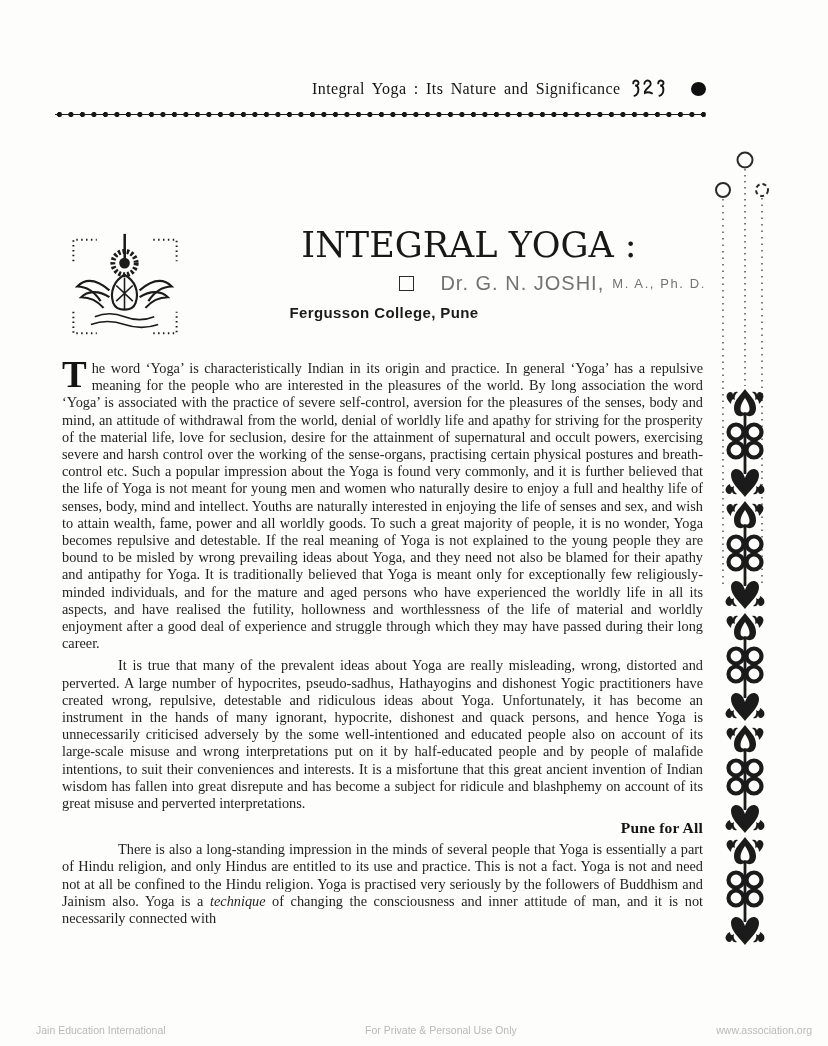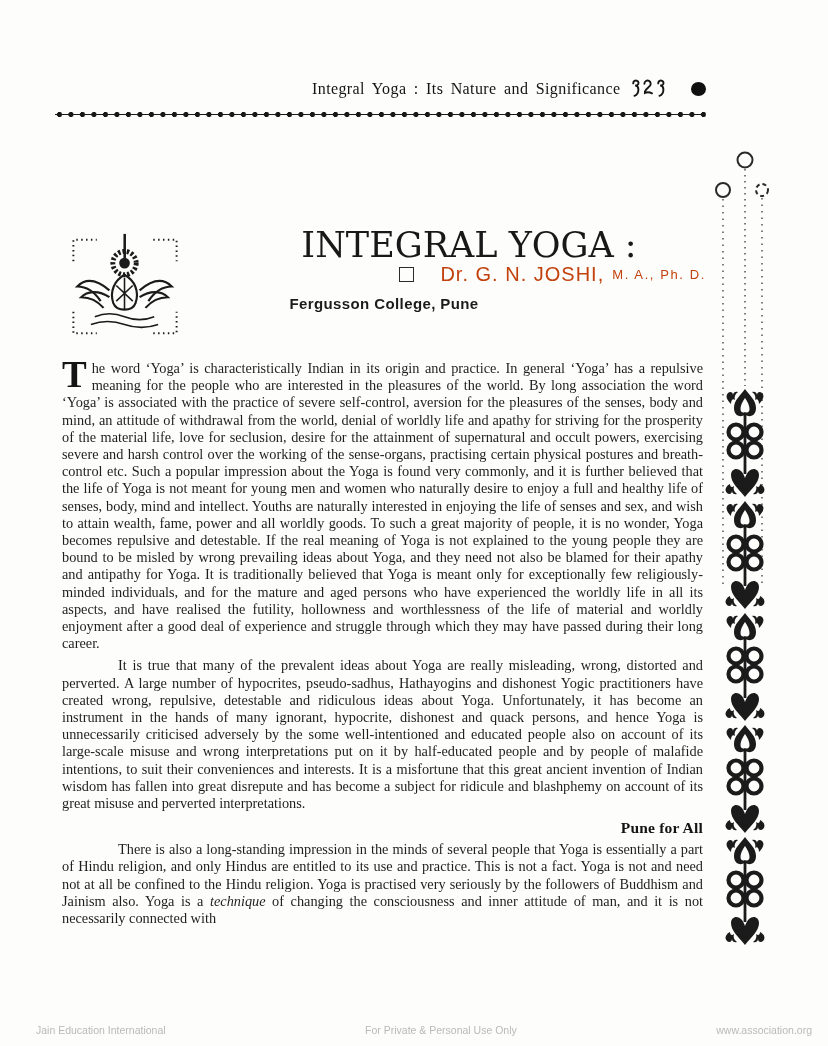--- a/index.html
+++ b/index.html
@@ -18,22 +18,22 @@
     background-size:11.5px 9px;background-repeat:repeat-x;}
   .divider::after{content:"";position:absolute;left:0;right:2px;top:3.6px;height:1.3px;background:#1a1a1a;}
 
   
   .masthead{position:absolute;top:224px;left:62px;width:644px;}
   .emblem{position:absolute;left:2px;top:6px;width:122px;height:112px;}
   .title-line{margin-left:170px;width:474px;text-align:center;white-space:nowrap;
     font-family:"DejaVu Serif", serif;font-size:35px;line-height:1.0;color:#181818;}
   .title-line .squeeze{display:inline-block;transform:scaleX(0.74);transform-origin:50% 50%;}
   .title-line.second{margin-top:1px;}
-  .author-row{display:flex;justify-content:flex-end;align-items:center;
-    font-family:"Liberation Sans", sans-serif;color:#c2410c;}
+  .author-row{margin-top:9px;display:flex;justify-content:flex-end;align-items:center;
+    font-family:"Liberation Sans", sans-serif;color:#737373;}
   .author-box{width:13px;height:13px;border:1.6px solid #2a2a2a;display:inline-block;margin-right:26px;}
   .author-name{font-size:20px;letter-spacing:1px;}
   .author-degrees{font-size:13px;letter-spacing:1.6px;margin-left:8px;}
   .affiliation{margin-top:9px;text-align:center;font-family:"Liberation Sans", sans-serif;
     font-weight:700;font-size:15px;letter-spacing:0.4px;color:#1b1b1b;}
 
   
   .article{position:absolute;top:360px;left:62px;width:641px;}
   .sec-heading{margin:0 0 4px 0;font-size:15.5px;font-weight:700;text-align:right;
     letter-spacing:0.2px;color:#141414;font-family:"Liberation Serif", serif;}

